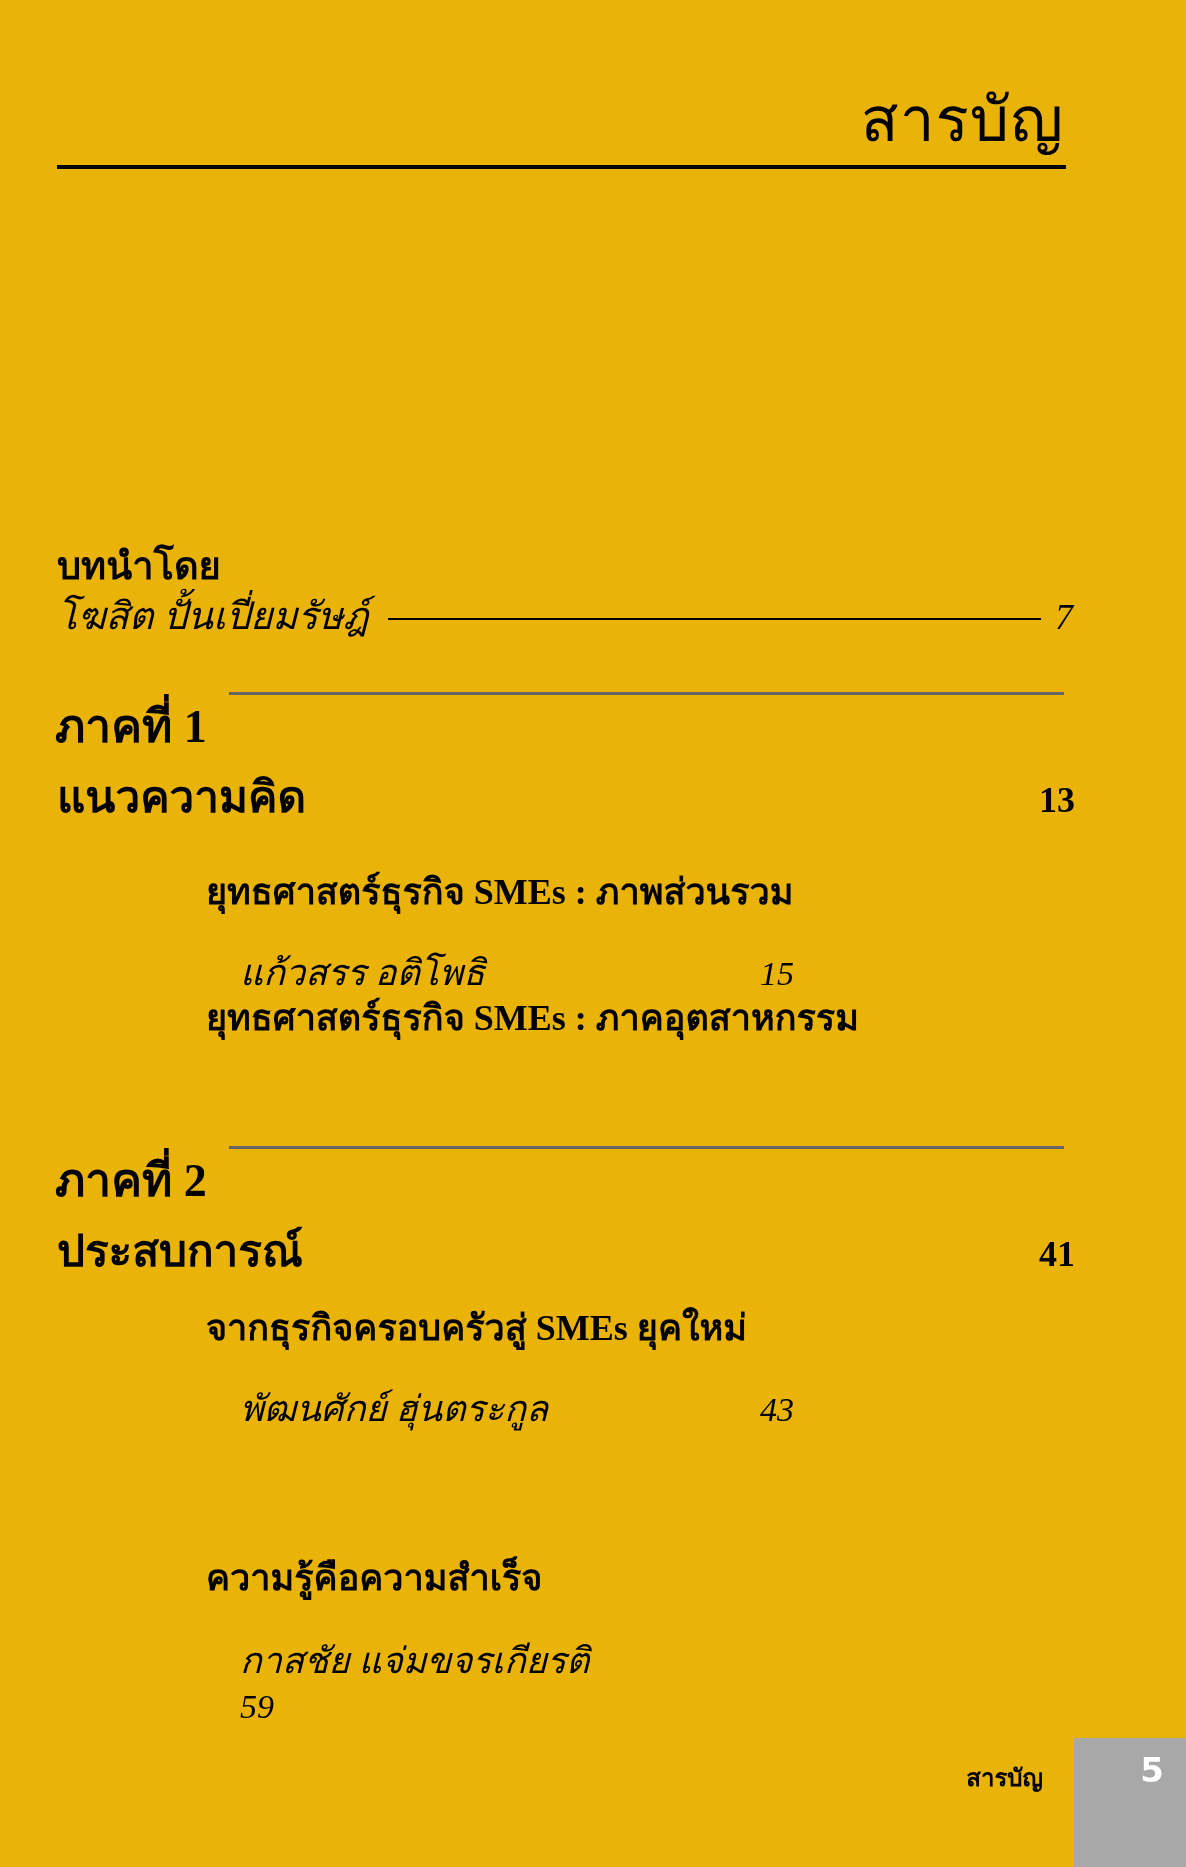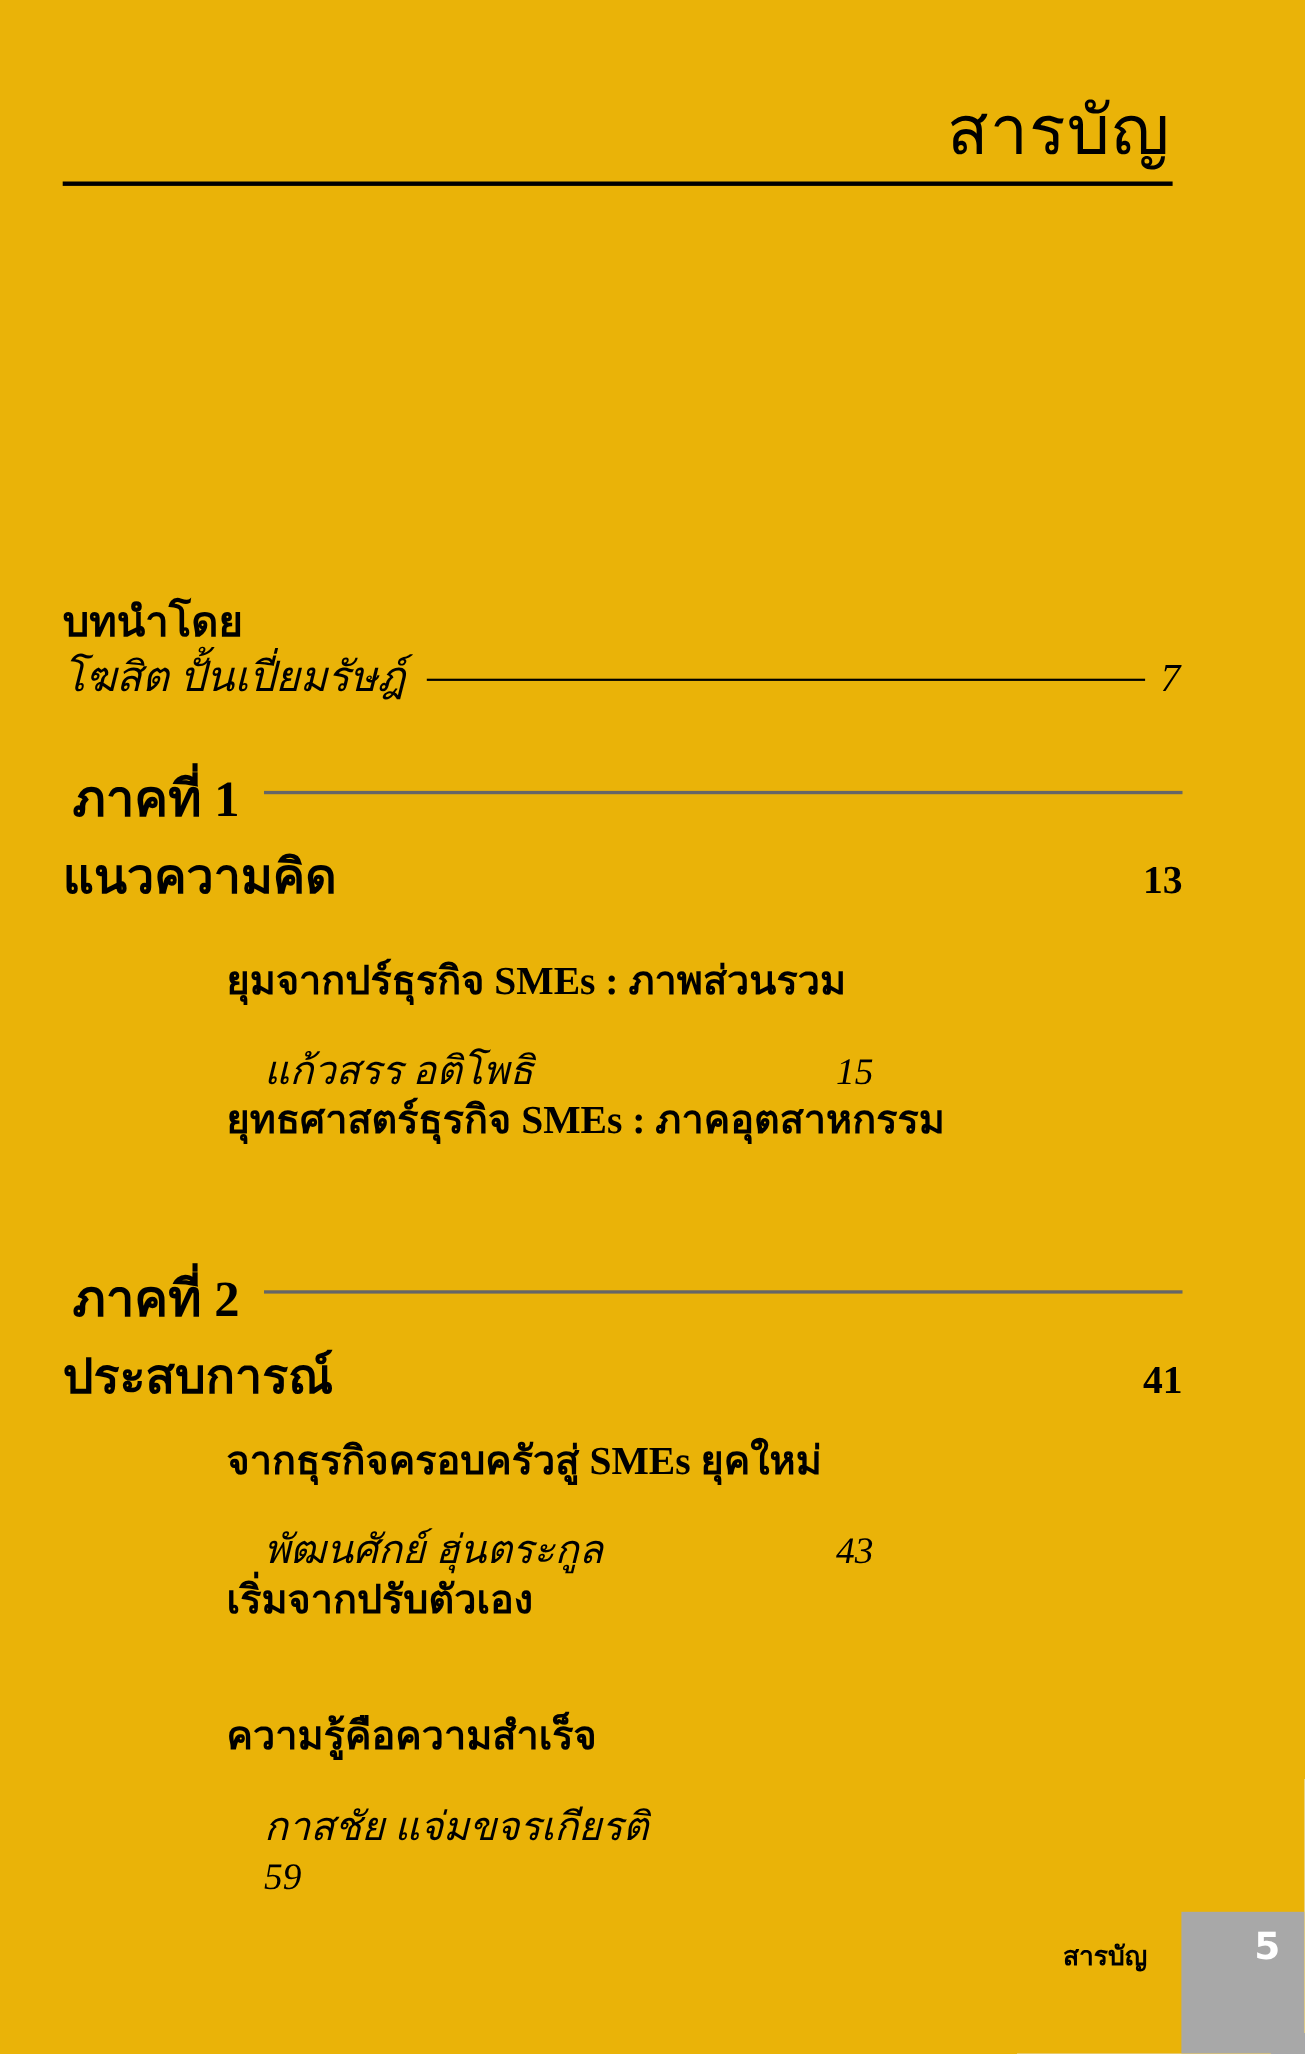--- a/index.html
+++ b/index.html
@@ -33,22 +33,22 @@
   }
   .leader{
     flex:1 1 auto;height:0;
     border-bottom:2px solid #000;
     margin:0 14px 0 20px;
     transform:translateY(-9px);
   }
   .intro-page{font-size:36px;font-style:italic;}
   
   .part-label-row{
-    position:absolute;left:66px;width:1009px;
-    display:flex;align-items:center;
+    position:absolute;left:55px;width:1009px;
+    display:flex;align-items:flex-start;
     font-size:46px;font-weight:700;line-height:1.25;
   }
   .part-rule{
     flex:1 1 auto;height:0;
     border-bottom:3px solid #666;
     margin-left:22px;
     transform:translateY(-6px);
   }
   .part-title-row{
     position:absolute;left:57px;width:1018px;
@@ -101,21 +101,21 @@
 
   <div class="part-label-row" style="top:698px;">
     <span>ภาคที่ 1</span>
     <span class="part-rule"></span>
   </div>
   <div class="part-title-row" style="top:772px;">
     <span>แนวความคิด</span>
     <span class="part-page">13</span>
   </div>
 
-  <div class="chapter-title" style="top:870px;">ยุมจากปร์ธุรกิจ SMEs : ภาพส่วนรวม</div>
+  <div class="chapter-title" style="top:870px;">ยุทธศาสตร์ธุรกิจ SMEs : ภาพส่วนรวม</div>
   <div class="author-row" style="top:930px;">
     <span>แก้วสรร อติโพธิ</span>
     <span class="author-page">15</span>
   </div>
 
   <div class="chapter-title" style="top:996px;">ยุทธศาสตร์ธุรกิจ SMEs : ภาคอุตสาหกรรม</div>
 
   <div class="part-label-row" style="top:1152px;">
     <span>ภาคที่ 2</span>
     <span class="part-rule"></span>
@@ -124,21 +124,20 @@
     <span>ประสบการณ์</span>
     <span class="part-page">41</span>
   </div>
 
   <div class="chapter-title" style="top:1306px;">จากธุรกิจครอบครัวสู่ SMEs ยุคใหม่</div>
   <div class="author-row" style="top:1366px;">
     <span>พัฒนศักย์ ฮุ่นตระกูล</span>
     <span class="author-page">43</span>
   </div>
 
-  <div class="chapter-title" style="top:1432px;">เริ่มจากปรับตัวเอง</div>
 
   <div class="chapter-title" style="top:1556px;">ความรู้คือความสำเร็จ</div>
   <div class="author-row" style="top:1618px;flex-direction:column;">
     <span>กาสชัย แจ่มขจรเกียรติ</span>
     <span class="author-page">59</span>
   </div>
 
   <div class="footer-label">สารบัญ</div>
   <div class="page-tab">
     <span class="page-tab-number">5</span>

